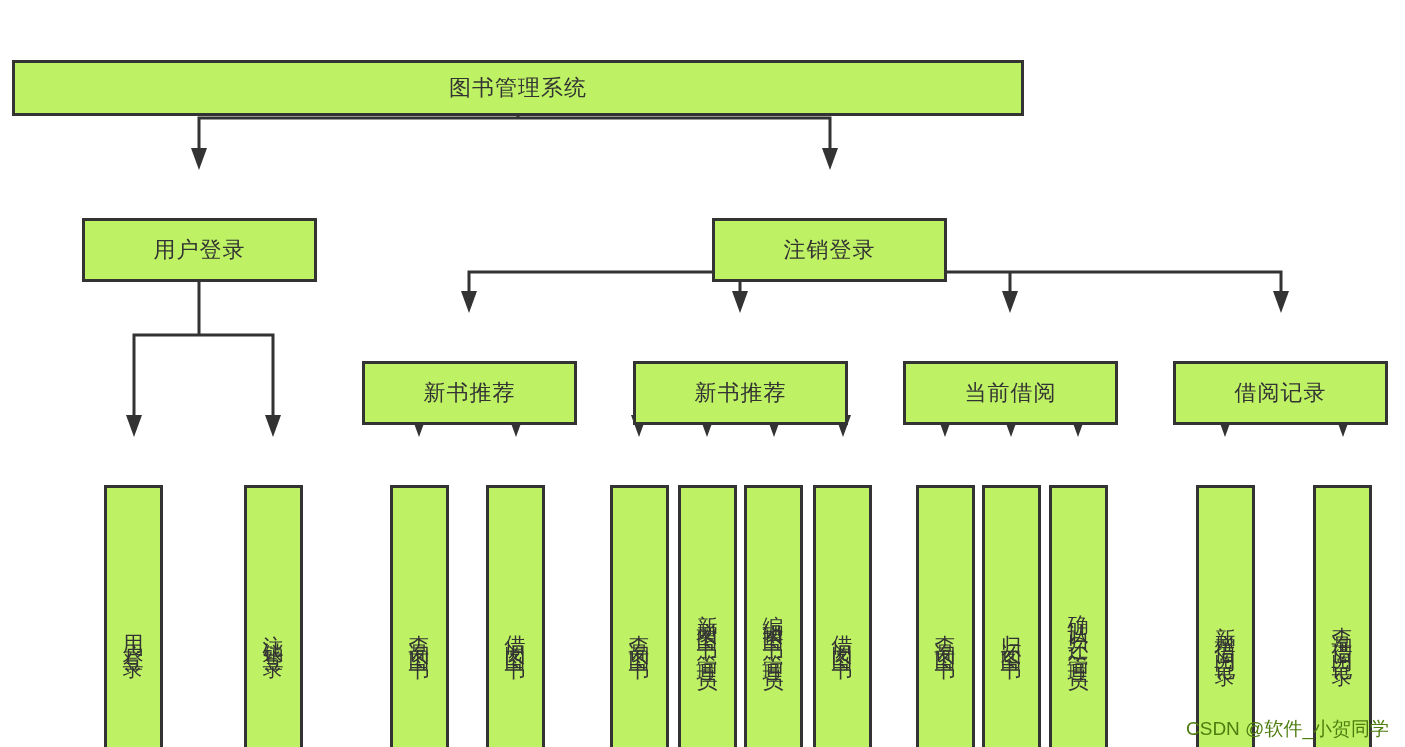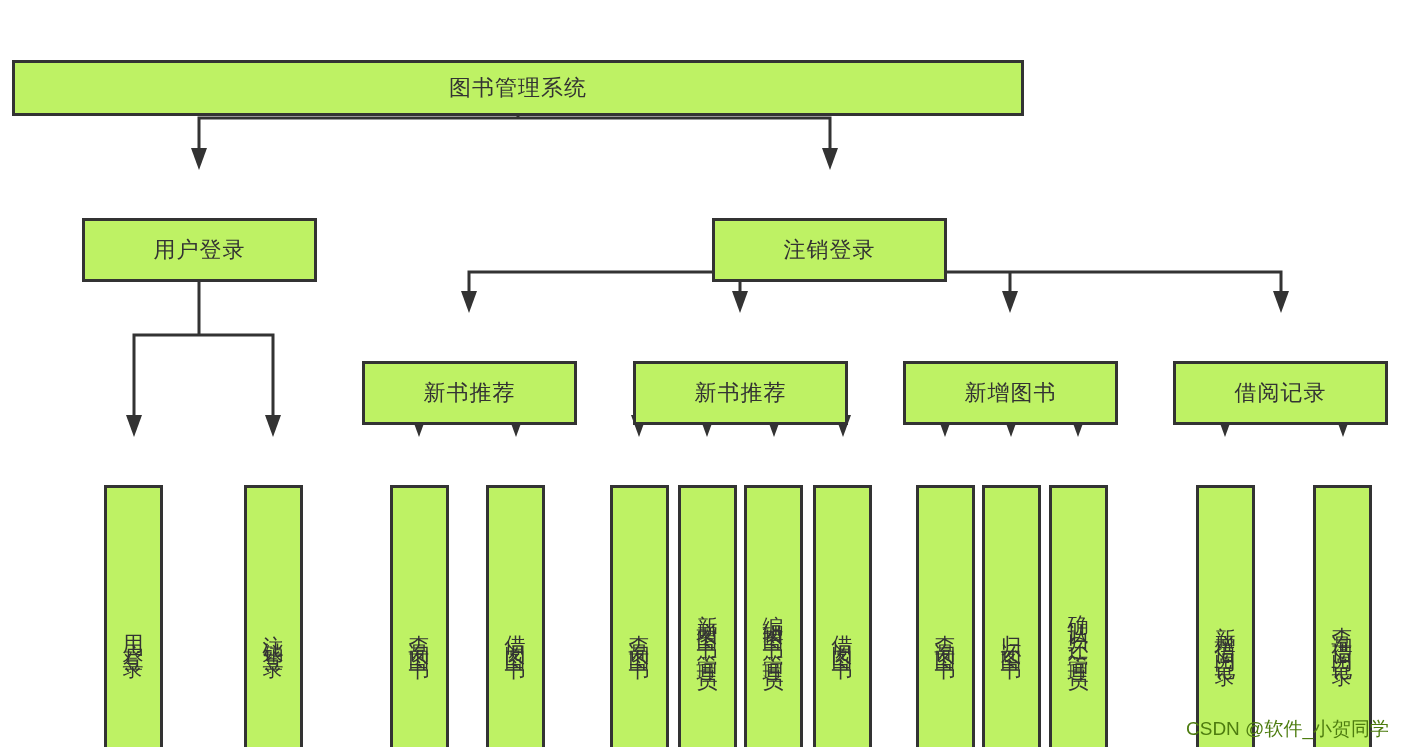--- a/index.html
+++ b/index.html
@@ -124,21 +124,21 @@
     <span class="h-label">注销登录</span>
   </div>
 
   <div class="node l3" style="left:362px">
     <span class="h-label">新书推荐</span>
   </div>
   <div class="node l3" style="left:633px">
     <span class="h-label">新书推荐</span>
   </div>
   <div class="node l3" style="left:903px">
-    <span class="h-label">新增图书</span>
+    <span class="h-label">当前借阅</span>
   </div>
   <div class="node l3" style="left:1173px">
     <span class="h-label">借阅记录</span>
   </div>
 
   <div class="node leaf" style="left:104px">
     <span class="v-label">用户登录</span>
   </div>
   <div class="node leaf" style="left:244px">
     <span class="v-label">注销登录</span>

